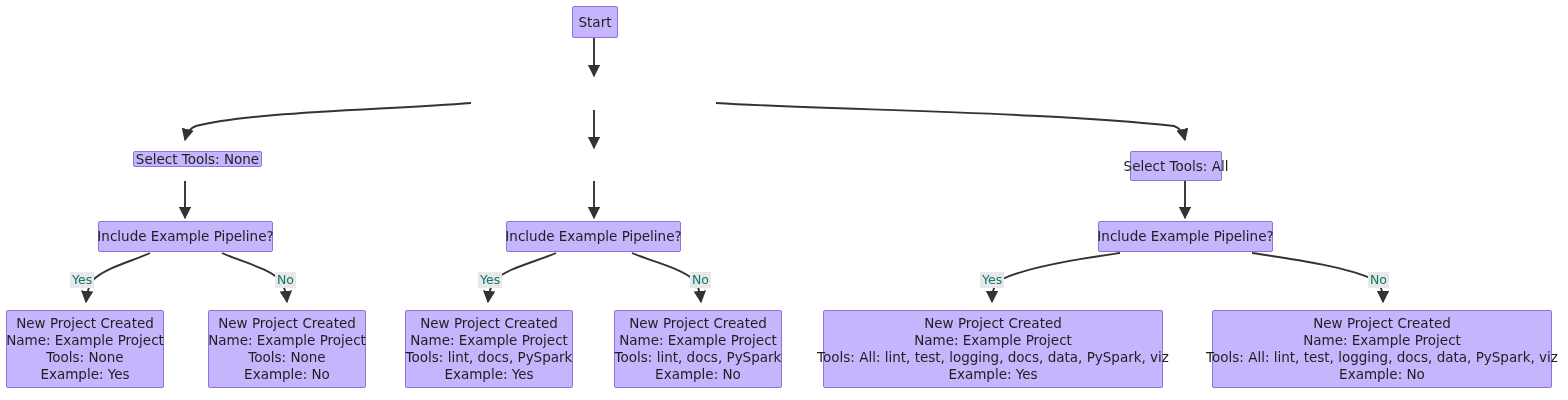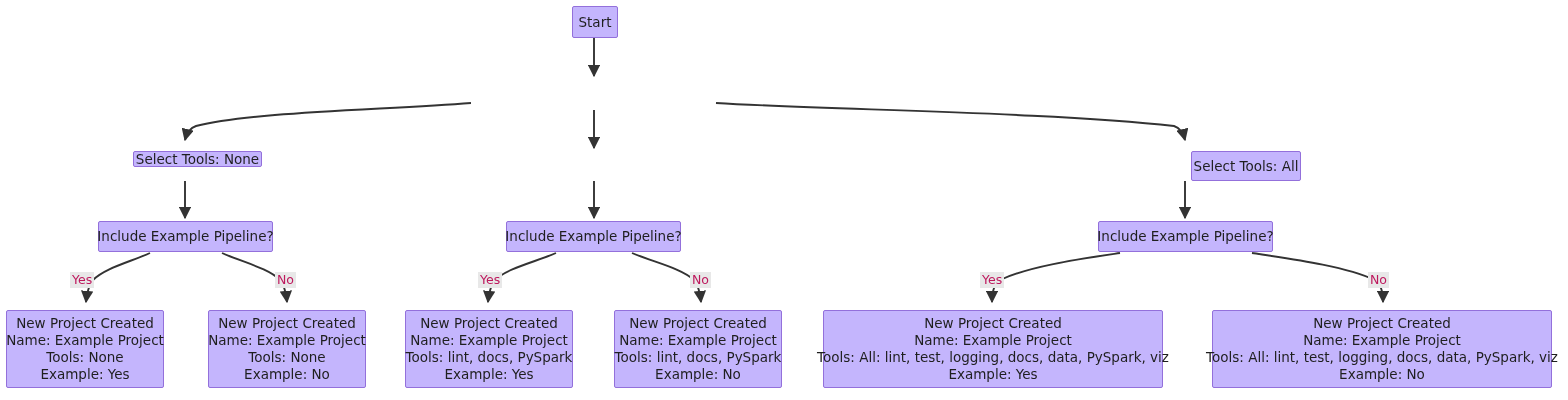--- a/index.html
+++ b/index.html
@@ -40,21 +40,21 @@
     display: flex;
     flex-direction: column;
     align-items: center;
     justify-content: center;
     white-space: nowrap;
   }
   .node .line { display: block; }
   .edge-label {
     position: absolute;
     background: #e8e8e8;
-    color: #be185d;
+    color: #0f766e;
     font-size: 12.5px;
     line-height: 14px;
     padding: 1px 2px;
     white-space: nowrap;
     box-sizing: border-box;
   }
 </style>
 </head>
 <body>
 
@@ -94,21 +94,21 @@
   <div class="node" style="left:572px; top:6px; width:46px; height:32px;">
     <span class="line">Start</span>
   </div>
 
 
   <div class="node" style="left:121px; top:151px; width:129px; height:16px;margin-left:12px;">
     <span class="line">Select Tools: None</span>
   </div>
 
 
-  <div class="node" style="left:1191px; top:151px; width:110px; height:30px;">
+  <div class="node" style="left:1130px; top:151px; width:92px; height:30px;">
     <span class="line">Select Tools: All</span>
   </div>
 
   <div class="node" style="left:98px; top:221px; width:175px; height:31px;">
     <span class="line">Include Example Pipeline?</span>
   </div>
 
   <div class="node" style="left:506px; top:221px; width:175px; height:31px;">
     <span class="line">Include Example Pipeline?</span>
   </div>

